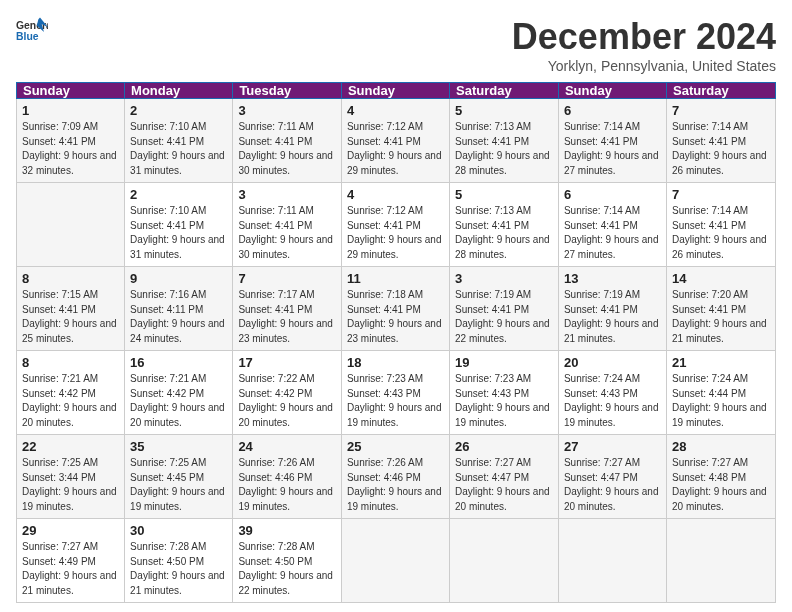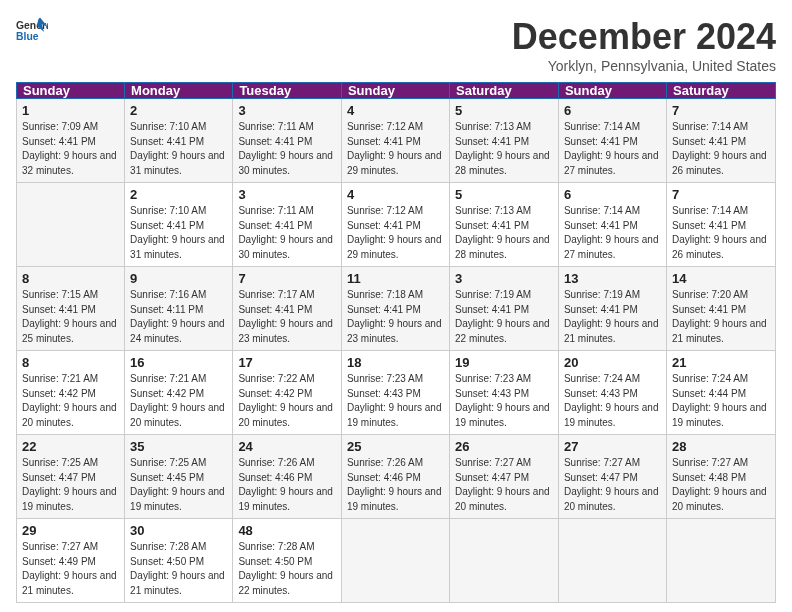--- a/index.html
+++ b/index.html
@@ -306,21 +306,21 @@
           <div class="day-info">Sunrise: 7:24 AM
 Sunset: 4:44 PM
 Daylight: 9 hours
 and 19 minutes.</div>
         </td>
       </tr>
       <tr>
         <td>
           <span class="day-num">22</span>
           <div class="day-info">Sunrise: 7:25 AM
-Sunset: 4:47 PM
+Sunset: 3:44 PM
 Daylight: 9 hours
 and 19 minutes.</div>
         </td>
         <td>
           <span class="day-num">35</span>
           <div class="day-info">Sunrise: 7:25 AM
 Sunset: 4:45 PM
 Daylight: 9 hours
 and 19 minutes.</div>
         </td>
@@ -369,21 +369,21 @@
 and 21 minutes.</div>
         </td>
         <td>
           <span class="day-num">30</span>
           <div class="day-info">Sunrise: 7:28 AM
 Sunset: 4:50 PM
 Daylight: 9 hours
 and 21 minutes.</div>
         </td>
         <td>
-          <span class="day-num">48</span>
+          <span class="day-num">39</span>
           <div class="day-info">Sunrise: 7:28 AM
 Sunset: 4:50 PM
 Daylight: 9 hours
 and 22 minutes.</div>
         </td>
         <td class="empty"></td>
         <td class="empty"></td>
         <td class="empty"></td>
         <td class="empty"></td>
       </tr>

